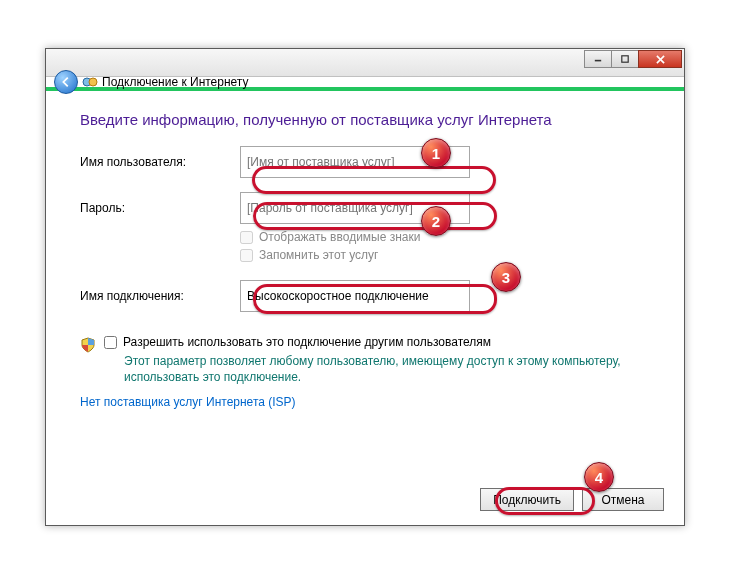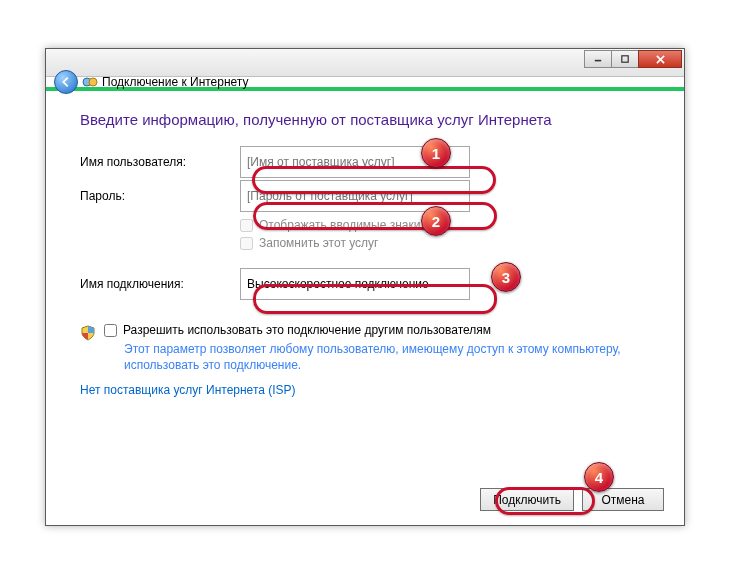--- a/index.html
+++ b/index.html
@@ -58,39 +58,39 @@
     background: radial-gradient(circle at 35% 30%, #9fd3ff, #1a6bc9);
     display: flex; align-items: center; justify-content: center;
     color: #fff;
     border: 1px solid #1a5aa0;
   }
   .backbtn svg { width: 14px; height: 14px; }
   .wiz-icon { width: 16px; height: 16px; }
   .wiz-title { color: #000; }
   .content { padding: 20px 34px 0 34px; }
   .heading { color: #4c1d95; font-size: 15px; margin-bottom: 18px; }
-  .row { display: flex; align-items: center; margin-bottom: 2px; }
+  .row { display: flex; align-items: center; margin-bottom: 14px; }
   .row .lbl { width: 160px; }
   .row .ctrlcol { flex: 1; position: relative; }
   .txtinput {
     width: 230px; height: 32px;
     border: 1px solid #a7a7a7;
     padding: 2px 6px;
     font-family: inherit; font-size: 12px;
     color: #666;
   }
   .chk-row { display: flex; align-items: center; gap: 6px; margin-bottom: 4px; }
   input[type=checkbox] { width: 13px; height: 13px; margin:0; }
   .chk-row label { color: #000; }
   .chk-row.disabled label { color: #888; }
   .section2 { margin-top: 23px; display: flex; gap: 8px; align-items: flex-start; }
   .shield { width: 16px; height: 16px; flex-shrink: 0; margin-top: 2px;}
   .perm { flex: 1; }
   .perm .chk-row label { color: #000; }
-  .perm-desc { color: #3b82f6; padding-left: 20px; line-height: 1.35; }
+  .perm-desc { color: #0f766e; padding-left: 20px; line-height: 1.35; }
   .link { color: #0066cc; margin-top: 10px; display: inline-block; cursor: pointer; }
   .footer {
     position: absolute;
     bottom: 14px; right: 20px;
     display: flex; gap: 8px;
   }
   .btn {
     min-width: 82px; height: 23px;
     border: 1px solid #707070;
     background: linear-gradient(#f7f7f7,#e3e3e3);

